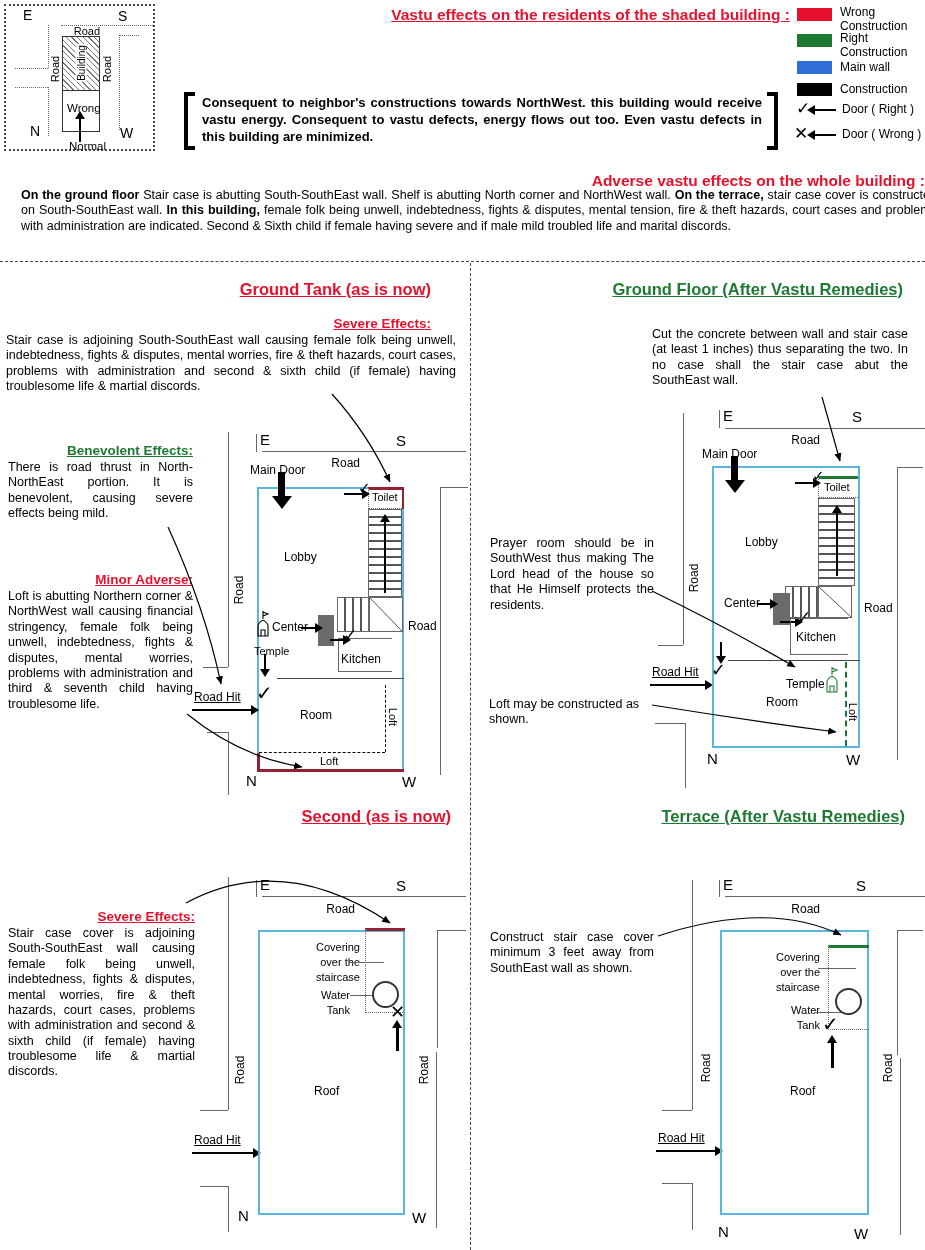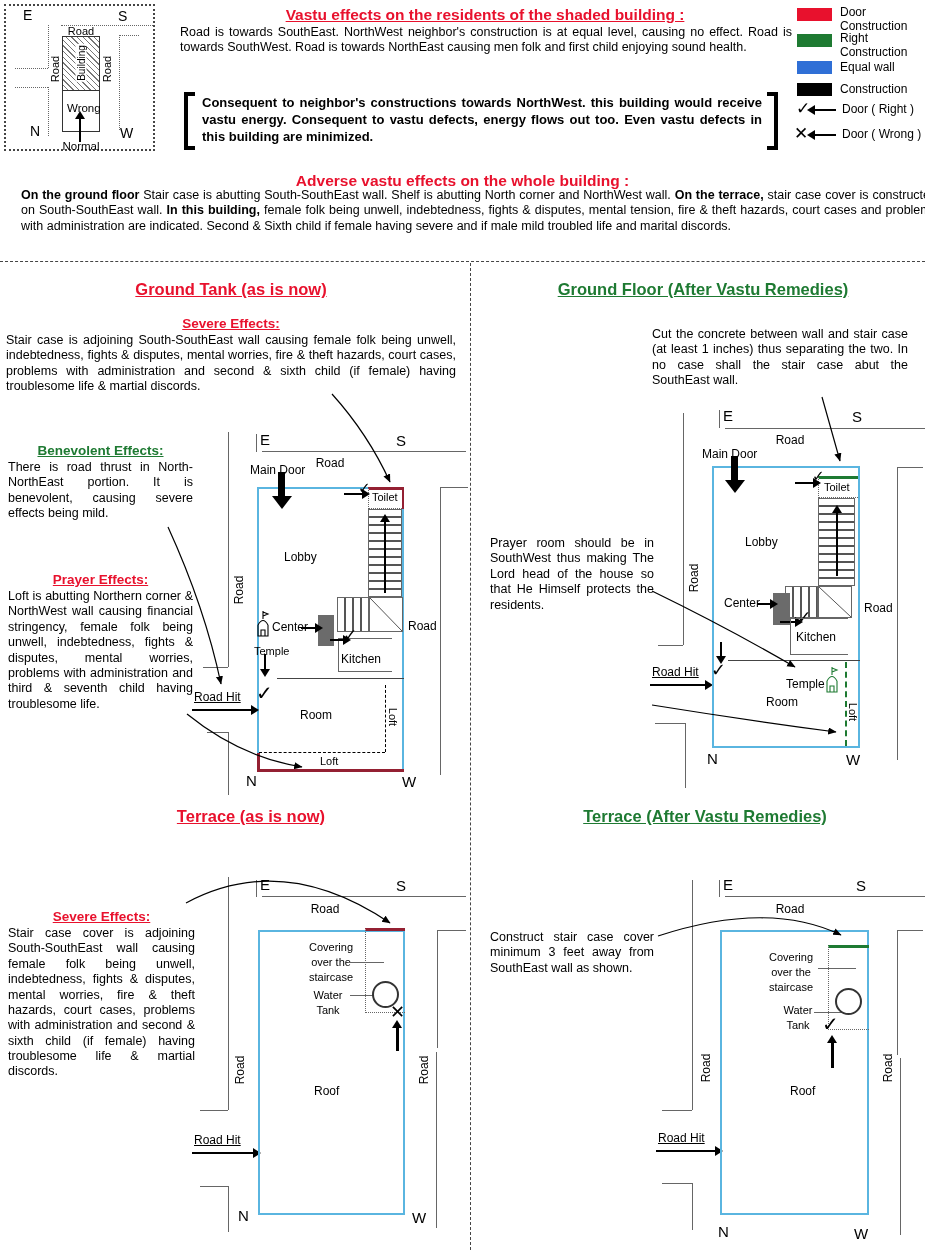--- a/index.html
+++ b/index.html
@@ -1,21 +1,21 @@
 <!DOCTYPE html>
 <html><head>
 <meta charset="utf-8">
 <style>
   html,body{margin:0;padding:0;background:#fff}
   .page{position:relative;width:925px;height:1250px;background:#fff;color:#000;
         font-family:"Liberation Sans",sans-serif;overflow:hidden}
   .abs{position:absolute}
   .txt{position:absolute;font-size:12.5px;line-height:1.23;text-align:justify}
   .lbl{position:absolute;font-size:12px;white-space:nowrap;line-height:1.1}
-  .ctr{text-align:center}
+  .ctr{text-align:right}
   .vlbl{position:absolute;font-size:12px;white-space:nowrap;transform:translate(-50%,-50%) rotate(-90deg)}
   .vlbl90{position:absolute;font-size:11px;white-space:nowrap;transform:translate(-50%,-50%) rotate(90deg)}
   .hl{position:absolute;height:0;border-top:1px solid #666}
   .vl{position:absolute;width:0;border-left:1px solid #666}
   .red{color:#e8112d}.green{color:#1e7a32}
   .h1{font-size:15.5px;font-weight:bold}
   .h2{font-size:16.5px;font-weight:bold;text-decoration:underline}
   .h3{font-size:13.5px;font-weight:bold;text-decoration:underline}
   .u{text-decoration:underline}
   .b{font-weight:bold}
@@ -66,33 +66,32 @@
     <div class="vlbl" style="left:75px;top:57px;font-size:10px;background:#fff;padding:0 1px">Building</div>
     <div class="vlbl" style="left:49px;top:63px;font-size:11px">Road</div>
     <div class="vlbl" style="left:101px;top:63px;font-size:11px">Road</div>
     <div class="abs" style="left:56px;top:84px;width:38px;height:42px;border:1px solid #333;box-sizing:border-box"></div>
     <div class="lbl" style="left:61px;top:96px;font-size:11.5px">Wrong</div>
     <div class="arrU" style="left:73px;top:112px;height:24px;width:1.5px"></div>
     <div class="lbl ctr" style="left:50px;top:134px;width:50px;font-size:11.5px">Normal</div>
   </div>
 
   <div class="lbl h1 red u ctr" style="left:180px;top:6px;width:610px">Vastu effects on the residents of the shaded building :</div>
-  <div class="txt" style="left:180px;top:25px;width:612px">Road is towards SouthEast. NorthWest neighbor's construction is at equal level, causing no effect. Road is towards SouthWest. Road is towards NorthEast causing men folk and first child enjoying sound health.</div>
 
   <div class="bracket bracketL" style="left:184px;top:92px"></div>
   <div class="bracket bracketR" style="left:767px;top:92px"></div>
   <div class="txt b" style="left:202px;top:95px;width:560px;font-size:13px;line-height:1.3">Consequent to neighbor's constructions towards NorthWest. this building would receive vastu energy. Consequent to vastu defects, energy flows out too. Even vastu defects in this building are minimized.</div>
 
   <div class="abs" style="left:0;top:0">
     <div class="abs" style="left: 797px; top: 8px; width: 35px; height: 13px; background-color: rgb(232, 17, 45);"></div>
-    <div class="lbl" style="left:840px;top:6px;width:82px;white-space:normal;line-height:1.15;font-size:12px">Door Construction</div>
+    <div class="lbl" style="left:840px;top:6px;width:82px;white-space:normal;line-height:1.15;font-size:12px">Wrong Construction</div>
     <div class="abs" style="left: 797px; top: 34px; width: 35px; height: 13px; background-color: rgb(30, 122, 50);"></div>
     <div class="lbl" style="left:840px;top:32px;width:82px;white-space:normal;line-height:1.15;font-size:12px">Right Construction</div>
     <div class="abs" style="left: 797px; top: 61px; width: 35px; height: 13px; background-color: rgb(47, 111, 214);"></div>
-    <div class="lbl" style="left:840px;top:61px;font-size:12px">Equal wall</div>
+    <div class="lbl" style="left:840px;top:61px;font-size:12px">Main wall</div>
     <div class="abs" style="left: 797px; top: 83px; width: 35px; height: 13px; background-color: rgb(0, 0, 0);"></div>
     <div class="lbl" style="left:840px;top:83px;font-size:12px">Construction</div>
     <div class="chk" style="left:796px;top:100px;font-size:17px">✓</div>
     <div class="arrL" style="left:814px;top:109px;width:22px"></div>
     <div class="lbl" style="left:842px;top:103px;font-size:12px">Door ( Right )</div>
     <div class="chk" style="left:794px;top:125px;font-size:17px">✕</div>
     <div class="arrL" style="left:814px;top:134px;width:22px"></div>
     <div class="lbl" style="left:842px;top:128px;font-size:12px">Door ( Wrong )</div>
   </div>
 
@@ -102,21 +101,21 @@
   </div>
 
   <div class="dashh" style="left:0;top:261px;width:925px"></div>
   <div class="dashv" style="left:470px;top:263px;height:987px"></div>
 
   <div class="lbl h2 red ctr" style="left:31px;top:280px;width:400px">Ground Tank (as is now)</div>
   <div class="lbl h3 red ctr" style="left:31px;top:317px;width:400px">Severe Effects:</div>
   <div class="txt" style="left:6px;top:333px;width:450px">Stair case is adjoining South-SouthEast wall causing female folk being unwell, indebtedness, fights &amp; disputes, mental worries, fire &amp; theft hazards, court cases, problems with administration and second &amp; sixth child (if female) having troublesome life &amp; martial discords.</div>
   <div class="lbl h3 green ctr" style="left:8px;top:444px;width:185px">Benevolent Effects:</div>
   <div class="txt" style="left:8px;top:460px;width:185px">There is road thrust in North-NorthEast portion. It is benevolent, causing severe effects being mild.</div>
-  <div class="lbl h3 red ctr" style="left:8px;top:573px;width:185px">Prayer Effects:</div>
+  <div class="lbl h3 red ctr" style="left:8px;top:573px;width:185px">Minor Adverse:</div>
   <div class="txt" style="left:8px;top:589px;width:185px">Loft is abutting Northern corner &amp; NorthWest wall causing financial stringency, female folk being unwell, indebtedness, fights &amp; disputes, mental worries, problems with administration and third &amp; seventh child having troublesome life.</div>
 
   <div class="vl" style="left:256px;top:434px;height:18px"></div>
   <div class="lbl" style="left:260px;top:432px;font-size:15px">E</div>
   <div class="lbl" style="left:396px;top:433px;font-size:15px">S</div>
   <div class="hl" style="left:262px;top:451px;width:204px"></div>
   <div class="lbl ctr" style="left:300px;top:457px;width:60px">Road</div>
   <div class="vl" style="left:228px;top:432px;height:235px"></div>
   <div class="hl" style="left:203px;top:667px;width:25px"></div>
   <div class="vlbl" style="left:239px;top:590px">Road</div>
@@ -171,20 +170,21 @@
 
   <div class="hl" style="left:440px;top:487px;width:28px"></div>
   <div class="vl" style="left:440px;top:487px;height:288px"></div>
   <div class="lbl" style="left:408px;top:620px">Road</div>
   <div class="lbl" style="left:246px;top:773px;font-size:15px">N</div>
   <div class="lbl" style="left:402px;top:774px;font-size:15px">W</div>
 
   <div class="lbl h2 green ctr" style="left:503px;top:280px;width:400px">Ground Floor (After Vastu Remedies)</div>
   <div class="txt" style="left:652px;top:327px;width:256px">Cut the concrete between wall and stair case (at least 1 inches) thus separating the two. In no case shall the stair case abut the SouthEast wall.</div>
   <div class="txt" style="left:490px;top:536px;width:164px">Prayer room should be in SouthWest thus making The Lord head of the house so that He Himself protects the residents.</div>
+  <div class="txt" style="left:489px;top:697px;width:160px;text-align:left">Loft may be constructed as shown.</div>
 
   <div class="vl" style="left:719px;top:410px;height:18px"></div>
   <div class="lbl" style="left:723px;top:408px;font-size:15px">E</div>
   <div class="lbl" style="left:852px;top:409px;font-size:15px">S</div>
   <div class="hl" style="left:725px;top:428px;width:200px"></div>
   <div class="lbl ctr" style="left:760px;top:434px;width:60px">Road</div>
   <div class="vl" style="left:683px;top:413px;height:232px"></div>
   <div class="hl" style="left:658px;top:645px;width:25px"></div>
   <div class="vlbl" style="left:694px;top:578px">Road</div>
   <div class="lbl u" style="left:652px;top:666px">Road Hit</div>
@@ -228,21 +228,21 @@
   <div class="lbl" style="left:766px;top:696px">Room</div>
   <div class="dashv" style="left:845px;top:662px;height:84px;border-left:2px dashed #1e7a32"></div>
   <div class="vlbl90" style="left:853px;top:712px">Loft</div>
 
   <div class="lbl" style="left:864px;top:602px">Road</div>
   <div class="hl" style="left:897px;top:467px;width:26px"></div>
   <div class="vl" style="left:897px;top:467px;height:293px"></div>
   <div class="lbl" style="left:707px;top:751px;font-size:15px">N</div>
   <div class="lbl" style="left:846px;top:752px;font-size:15px">W</div>
 
-  <div class="lbl h2 red ctr" style="left:51px;top:807px;width:400px">Terrace (as is now)</div>
+  <div class="lbl h2 red ctr" style="left:51px;top:807px;width:400px">Second (as is now)</div>
   <div class="lbl h3 red ctr" style="left:8px;top:910px;width:187px">Severe Effects:</div>
   <div class="txt" style="left:8px;top:926px;width:187px">Stair case cover is adjoining South-SouthEast wall causing female folk being unwell, indebtedness, fights &amp; disputes, mental worries, fire &amp; theft hazards, court cases, problems with administration and second &amp; sixth child (if female) having troublesome life &amp; martial discords.</div>
 
   <div class="vl" style="left:256px;top:880px;height:17px"></div>
   <div class="lbl" style="left:260px;top:877px;font-size:15px">E</div>
   <div class="lbl" style="left:396px;top:878px;font-size:15px">S</div>
   <div class="hl" style="left:262px;top:896px;width:204px"></div>
   <div class="lbl ctr" style="left:295px;top:903px;width:60px">Road</div>
   <div class="vl" style="left:228px;top:877px;height:233px"></div>
   <div class="hl" style="left:200px;top:1110px;width:28px"></div>

